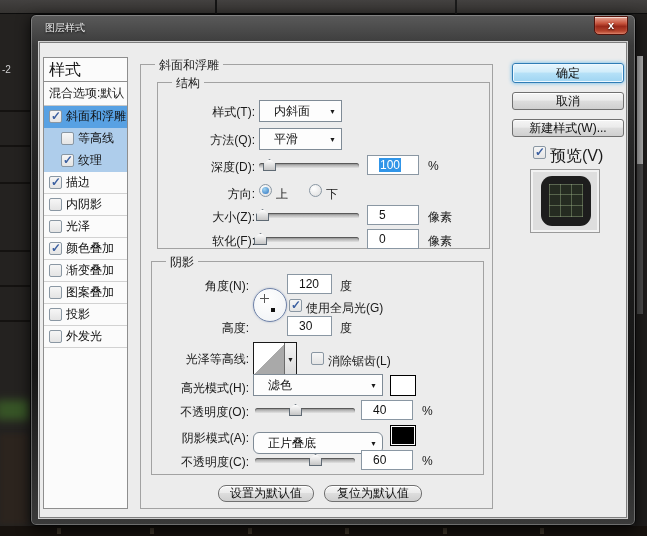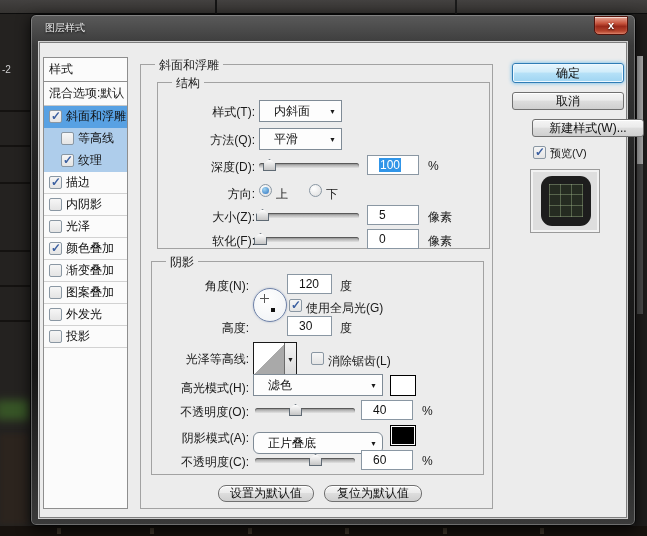--- a/index.html
+++ b/index.html
@@ -34,21 +34,21 @@
     background:linear-gradient(180deg,#e7a695 0%,#c6523b 38%,#99291a 55%,#b4432c 82%,#d8765c 100%);
     box-shadow:inset 0 1px 0 rgba(255,255,255,.55), inset 0 0 2px rgba(255,255,255,.3);
     color:#fff; font-size:11px; font-weight:bold; text-align:center; line-height:17px; cursor:pointer;
     text-shadow:0 1px 2px rgba(0,0,0,.8); }
   .client { position:absolute; left:8px; top:27px; width:588px; height:476px; background:#ececec;
     border:1px solid #7f7f7f; box-shadow:0 0 0 1px #cfcfcf; }
 
   
   .sidebar { position:absolute; left:3px; top:14px; width:85px; height:452px; background:#fbfbfb;
     border:1px solid #8e8e8e; overflow:hidden; }
-  .side-header { height:24px; line-height:23px; padding-left:5px; font-size:12px; color:#1a1a1a;
+  .side-header { height:24px; line-height:23px; padding-left:5px; font-size:16px; color:#1a1a1a;
     border-bottom:1px solid #8e8e8e; }
   .side-blend { height:24px; line-height:23px; padding-left:5px; font-size:12px; color:#1a1a1a;
     border-bottom:1px solid #c9c9c9; white-space:nowrap; }
   .side-row { height:22px; display:flex; align-items:center; font-size:12px; color:#101010;
     border-bottom:1px solid #d2d2d2; padding-left:5px; cursor:pointer; white-space:nowrap; }
   .side-row.sel { background:var(--sel-blue); border-bottom-color:var(--sel-blue); }
   .side-row.sub { background:var(--sub-blue); border-bottom-color:var(--sub-blue); }
   .side-row.indent { padding-left:17px; }
   .side-row .lbl { margin-left:4px; overflow:hidden; }
 
@@ -108,21 +108,21 @@
 
   
   .preview-box { position:absolute; left:490px; top:126px; width:70px; height:64px; background:#dedede;
     border:1px solid #9a9a9a; box-shadow:inset 0 0 0 2px #f2f2f2; }
   .preview-icon { position:absolute; left:10px; top:6px; width:50px; height:50px; border-radius:11px; background:#1d1d1d; }
   .preview-grid { position:absolute; left:8px; top:8px; width:34px; height:33px; background:#252b21;
     background-image:linear-gradient(90deg,rgba(150,170,130,.45) 1px,transparent 1px),
       linear-gradient(0deg,rgba(150,170,130,.45) 1px,transparent 1px);
     background-size:11px 11px; box-shadow:inset 0 1px 0 rgba(190,210,170,.35); }
 
-  .preview-row-label { position:absolute; left:510px; top:103px; font-size:11px; color:#1a1a1a; }
+  .preview-row-label { position:absolute; left:510px; top:103px; font-size:16px; color:#1a1a1a; }
 </style>
 </head>
 <body>
 
 <div class="bg-top">
   <div class="seam1"></div>
     <div class="seam2"></div>
 </div>
 <div class="bg-left">
   <div class="seam" style="top:96px"></div>
@@ -193,25 +193,25 @@
           <div class="side-row">
         <span class="cb"></span>
         <span class="lbl">渐变叠加</span>
       </div>
           <div class="side-row">
         <span class="cb"></span>
         <span class="lbl">图案叠加</span>
       </div>
           <div class="side-row">
         <span class="cb"></span>
+        <span class="lbl">投影</span>
+      </div>
+          <div class="side-row">
+        <span class="cb"></span>
         <span class="lbl">外发光</span>
-      </div>
-          <div class="side-row">
-        <span class="cb"></span>
-        <span class="lbl">投影</span>
       </div>
         </div>
     </div>
 
     <div class="fs" style="left:100px; top:21px; width:353px; height:445px;">
       <span class="legend">斜面和浮雕</span>
 
       <div class="fs" style="left:16px; top:17px; width:333px; height:167px;">
         <span class="legend">结构</span>
 
@@ -330,21 +330,21 @@
         </div>
         <span class="unit" style="left:270px; top:192px">%</span>
       </div>
 
       <div class="btn pill" style="left:77px; top:420px; width:96px; height:17px;">设置为默认值</div>
       <div class="btn pill" style="left:183px; top:420px; width:98px; height:17px;">复位为默认值</div>
     </div>
 
     <div class="btn default" style="left:472px; top:20px; width:112px; height:20px;">确定</div>
     <div class="btn" style="left:472px; top:49px; width:112px; height:18px;">取消</div>
-    <div class="btn" style="left:472px; top:76px; width:112px; height:18px;margin-left:20px;">新建样式(W)...</div>
+    <div class="btn" style="left:472px; top:76px; width:112px; height:18px;">新建样式(W)...</div>
 
     <span class="cb on" style="position:absolute; left:493px; top:103px"></span>
     <span class="preview-row-label">预览(V)</span>
 
     <div class="preview-box">
       <div class="preview-icon">
         <div class="preview-grid"></div>
       </div>
     </div>
 

